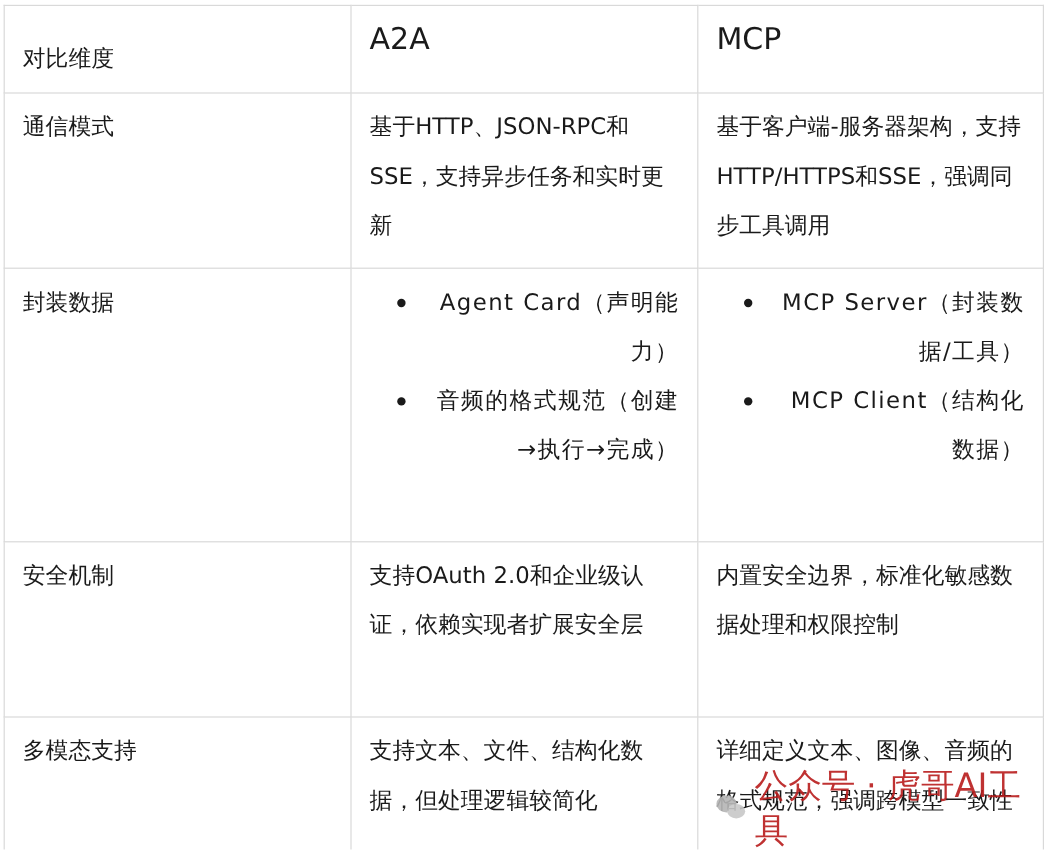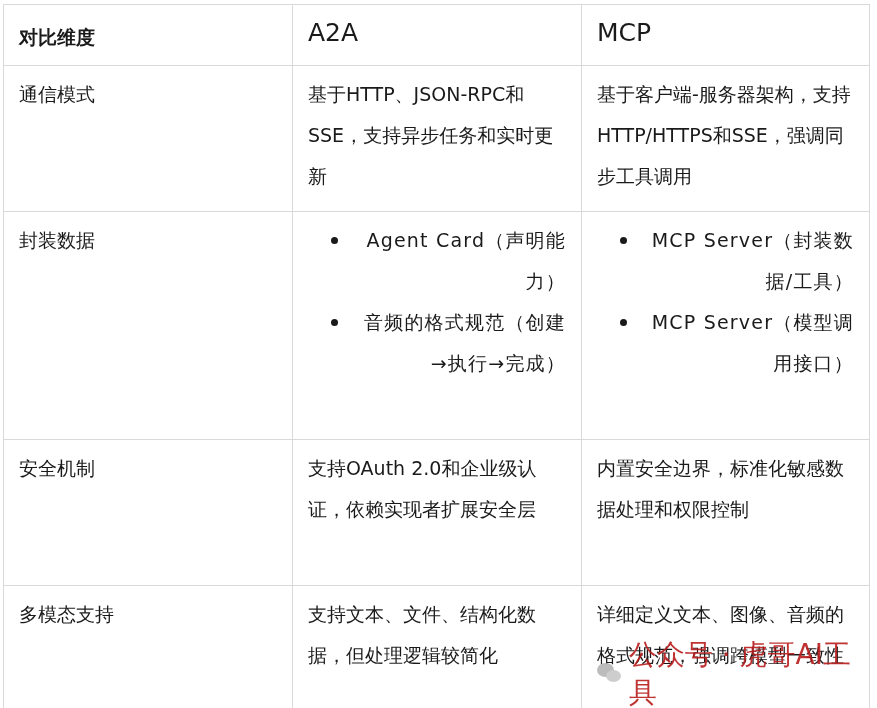--- a/index.html
+++ b/index.html
@@ -5,21 +5,21 @@
     html, body { margin: 0; padding: 0; background: #ffffff; }
     body { width: 877px; height: 708px; position: relative; overflow: hidden;
       font-family: "DejaVu Sans", "Liberation Sans", sans-serif; color: #1a1a1a; }
     table.cmp { position: absolute; left: 3px; top: 4px; border-collapse: collapse;
       table-layout: fixed; width: 866px; }
     table.cmp td { border: 1px solid #d9d9d9; vertical-align: top; padding: 0 15px;
       font-size: 19px; line-height: 41px; }
     col.c1 { width: 289px; } col.c2 { width: 289px; } col.c3 { width: 288px; }
     tr.r-head td { height: 56px; }
     tr.r-head td.hcell { font-size: 25px; line-height: 56px; padding-top: 0; border-radius: 11px; }
-    tr.r-head td.dim { font-weight: bold; font-size: 19px; line-height: 56px; padding-top:4px; }
+    tr.r-head td.dim { font-weight: normal; font-size: 19px; line-height: 56px; padding-top:16px; }
     tr.r-comm td { height: 137px; padding-top: 8px; }
     tr.r-core td { height: 219px; padding-top: 8px; }
     tr.r-sec td { height: 137px; padding-top: 8px; }
     tr.r-mm td { height: 137px; padding-top: 8px; }
     td.dim { font-weight: normal; }
     ul.bul { margin: 0; padding: 0 0 0 45px; list-style: none; }
     ul.bul li { position: relative; letter-spacing: 1.2px; text-align: right; }
     ul.bul li::before { content: ""; position: absolute; left: -22px; top: 17px;
       width: 7px; height: 7px; border-radius: 50%; background: #1a1a1a; }
     .watermark { position: absolute; left: 597px; top: 659px; height: 30px;
@@ -54,21 +54,21 @@
     <td class="dim">封装数据</td>
     <td>
       <ul class="bul">
         <li>Agent Card（声明能力）</li>
         <li>音频的格式规范（创建→执行→完成）</li>
       </ul>
     </td>
     <td>
       <ul class="bul">
         <li>MCP Server（封装数据/工具）</li>
-        <li>MCP Server（模型调用接口）</li>
+        <li>MCP Client（结构化数据）</li>
       </ul>
     </td>
   </tr>
   <tr class="r-sec">
     <td class="dim">安全机制</td>
     <td>支持OAuth 2.0和企业级认证，依赖实现者扩展安全层</td>
     <td>内置安全边界，标准化敏感数据处理和权限控制</td>
   </tr>
   <tr class="r-mm">
     <td class="dim">多模态支持</td>

